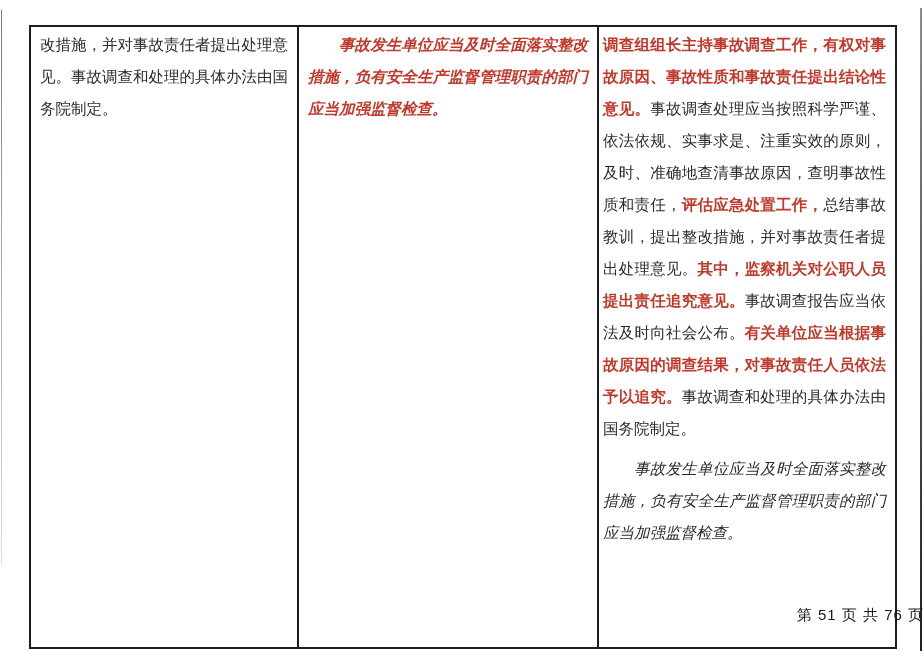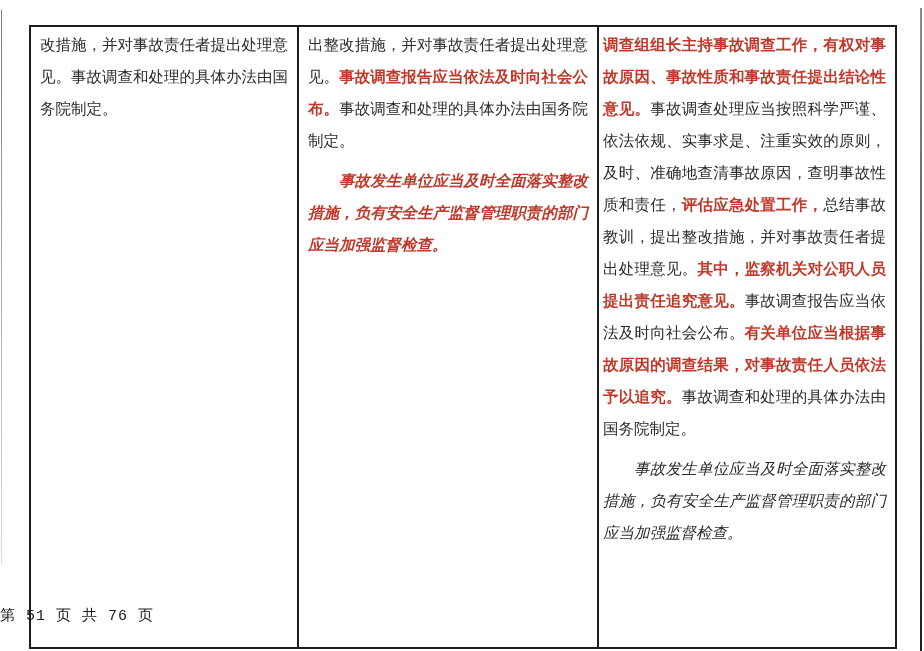--- a/index.html
+++ b/index.html
@@ -59,41 +59,40 @@
   .para { margin: 0; }
   .para + .para { margin-top: 8px; }
   .para.indent { text-indent: 2em; font-style: italic; }
   .run.black { color: #2b2b2b; font-weight: normal; }
   .run.red { color: var(--revision-red, #c0392b); font-weight: bold; }
   .page-footer {
     position: absolute;
     left: 0;
     top: 606px;
     width: 100%;
-    text-align: left;
+    text-align: right;
     font-size: 15px;
     color: #1a1a1a;
-    font-family: Liberation Mono, monospace;
+    font-family: Liberation Sans, sans-serif;
     letter-spacing: 1px;
   }
 </style>
 </head>
 <body>
 
 <div class="page">
 
   <div class="edge-line-left"></div>
   <div class="edge-line-right"></div>
 
   <div class="comparison-table">
     <div class="col col-1">
         <p class="para"><span class="run black">改措施，并对事故责任者提出处理意见。事故调查和处理的具体办法由国务院制定。</span></p>
       </div>
     <div class="col col-2">
-        <p class="para"><span class="run black">出整改措施，并对事故责任者提出处理意见。</span><span class="run red">事故调查报告应当依法及时向社会公布。</span><span class="run black">事故调查和处理的具体办法由国务院制定。</span></p>
         <p class="para indent"><span class="run red">事故发生单位应当及时全面落实整改措施，负有安全生产监督管理职责的部门应当加强监督检查。</span></p>
       </div>
     <div class="col col-3">
         <p class="para"><span class="run red">调查组组长主持事故调查工作，有权对事故原因、事故性质和事故责任提出结论性意见。</span><span class="run black">事故调查处理应当按照科学严谨、依法依规、实事求是、注重实效的原则，及时、准确地查清事故原因，查明事故性质和责任，</span><span class="run red">评估应急处置工作，</span><span class="run black">总结事故教训，提出整改措施，并对事故责任者提出处理意见。</span><span class="run red">其中，监察机关对公职人员提出责任追究意见。</span><span class="run black">事故调查报告应当依法及时向社会公布。</span><span class="run red">有关单位应当根据事故原因的调查结果，对事故责任人员依法予以追究。</span><span class="run black">事故调查和处理的具体办法由国务院制定。</span></p>
         <p class="para indent"><span class="run black">事故发生单位应当及时全面落实整改措施，负有安全生产监督管理职责的部门应当加强监督检查。</span></p>
       </div>
   </div>
 
   <div class="page-footer">第 51 页 共 76 页</div>
 

